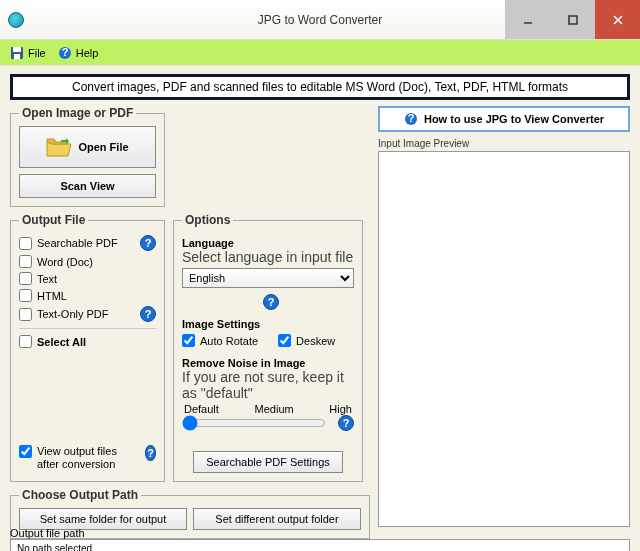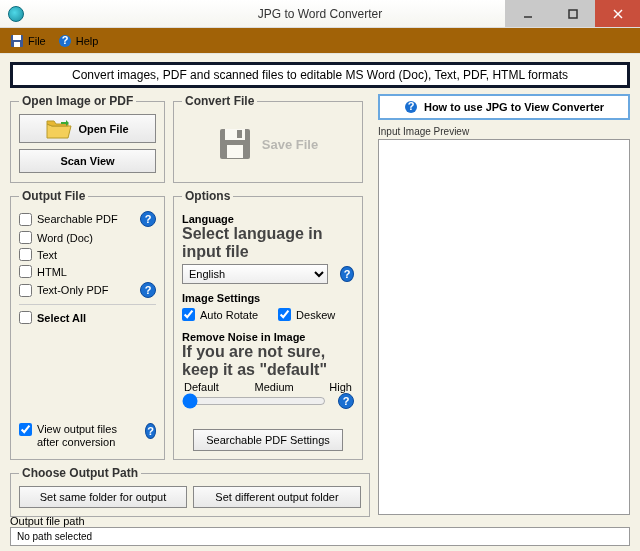--- a/index.html
+++ b/index.html
@@ -1,62 +1,62 @@
 <!DOCTYPE html>
 <html><head>
 <meta charset="utf-8">
 <style>
 * { box-sizing: border-box; margin: 0; padding: 0; font-family: "Segoe UI", Tahoma, sans-serif; font-size: 11px; }
 body { background: #fff; width: 640px; height: 551px; overflow: hidden; }
 
-.titlebar { height: 28px; background: linear-gradient(#fff, #f5f5f0); border-bottom: 1px solid #ddd; display: flex; align-items: center; position: relative; }
+.titlebar { height: 40px; background: linear-gradient(#fff, #f5f5f0); border-bottom: 1px solid #ddd; display: flex; align-items: center; position: relative; }
 .titlebar .app-icon { width: 16px; height: 16px; margin-left: 8px; border-radius: 50%; background: radial-gradient(circle at 40% 40%, #4fd8e8 0%, #1a8a9c 100%); border: 1px solid #0a6a7c; }
 .titlebar .title { position: absolute; left: 50%; transform: translateX(-50%); font-size: 12px; color: #333; }
 .win-controls { margin-left: auto; display: flex; height: 100%; }
 .win-btn { width: 45px; display: flex; align-items: center; justify-content: center; cursor: pointer; }
 .win-btn.min { background: #c9c9c9; }
 .win-btn.max { background: #c9c9c9; }
 .win-btn.close { background: #c94f3c; color: #fff; }
 .win-btn svg { width: 10px; height: 10px; }
 
-.menubar { height: 26px; background: #a16207; display: flex; align-items: center; gap: 12px; padding: 0 10px; border-bottom: 1px solid #e5e5dd; }
+.menubar { height: 26px; background: #bef264; display: flex; align-items: center; gap: 12px; padding: 0 10px; border-bottom: 1px solid #e5e5dd; }
 .menubar .menu-item { display: flex; align-items: center; gap: 4px; cursor: pointer; }
 .help-icon-svg { width: 14px; height: 14px; }
 
 .content { background: #f4f2e6; padding: 8px 10px 10px 10px; height: calc(551px - 28px - 26px); }
 
 .banner { border: 3px solid #0f172a; background: #fff; text-align: center; padding: 3px 0; font-size: 12px; margin-bottom: 6px; }
 
 .row { display: flex; gap: 8px; }
 .col { display: flex; flex-direction: column; gap: 6px; }
 
 fieldset { border: 1px solid #aaa; padding: 6px 8px 8px 8px; background: transparent; }
 legend { font-weight: bold; font-size: 12px; padding: 0 3px; color: #333; }
 
 .btn { border: 1px solid #888; background: linear-gradient(#fafafa,#e8e8e8); padding: 4px 6px; cursor: pointer; display: flex; align-items: center; justify-content: center; gap: 6px; font-size: 12px; }
-.btn.big { height: 29px; font-weight: bold; }
+.btn.big { height: 42px; font-weight: bold; }
 .btn.full { width: 100%; }
 
 .open-file-icon { width: 26px; height: 22px; }
 .save-icon { width: 34px; height: 34px; }
 
 .groupwrap { display: flex; flex-direction: column; gap: 6px; }
 
 .chk-row { display: flex; align-items: center; gap: 5px; padding: 2px 0; }
 .chk-row input[type=checkbox] { width: 13px; height: 13px; }
 .chk-row label { font-size: 11px; }
 .chk-row.bold label { font-weight: bold; }
 
 .help-btn { width: 16px; height: 16px; border-radius: 50%; background: #1a6fd1; color: #fff; font-weight: bold; font-size: 11px; display: inline-flex; align-items: center; justify-content: center; border: 1px solid #0a4a9c; cursor: pointer; margin-left: auto; }
 .help-btn.inline { margin-left: 6px; }
 
 .divider { height: 1px; background: #ccc; margin: 4px 0; }
 
 .sublabel { font-weight: bold; font-size: 11px; margin-top: 4px; }
-.hint { font-size: 16px; color: #444; font-weight: bold; }
+.hint { font-size: 14px; color: #444; }
 
 select { width: 100%; padding: 2px; border: 1px solid #888; background: linear-gradient(#fff,#eee); font-size: 11px; }
 
 .slider-labels { display: flex; justify-content: space-between; font-size: 10px; margin-top: 2px; padding: 0 2px; }
 .slider-wrap { display: flex; align-items: center; gap: 6px; }
 input[type=range] { flex: 1; }
 
 .preview-box { border: 1px solid #999; background: #fff; flex: 1; padding: 4px; }
 .preview-label { font-size: 10px; color: #333; }
 
@@ -134,32 +134,20 @@
                   <path d="M15 4 L20 4 L20 2 L23 5 L20 8 L20 6 L15 6 Z" fill="#3aaa35"></path>
                 </svg>
               <span>Open File</span>
             </button>
             <button class="btn full" style="font-weight:bold; padding:5px 0;">
               <span>Scan View</span>
             </button>
           </div>
         </fieldset>
 
-        <fieldset class="mid-col">
-          <legend>Convert File</legend>
-          <div style="display:flex; align-items:center; justify-content:center; gap:10px; height:60px; opacity:0.55;">
-            <svg class="save-icon" viewBox="0 0 34 34">
-                <rect x="2" y="2" width="30" height="30" fill="#333" rx="2"></rect>
-                <rect x="7" y="2" width="20" height="11" fill="#fff"></rect>
-                <rect x="19" y="3" width="5" height="8" fill="#333"></rect>
-                <rect x="9" y="18" width="16" height="13" fill="#fff"></rect>
-              </svg>
-            <span style="font-weight:bold; font-size:13px; color:#888;">Save File</span>
-          </div>
-        </fieldset>
       </div>
 
       <div class="row" style="flex:1;">
         <fieldset class="left-col" style="display:flex; flex-direction:column;">
           <legend>Output File</legend>
           <div class="chk-row">
             <input type="checkbox" style="">
             <label>Searchable PDF</label>
             <span class="help-btn">?</span>
           </div>
@@ -190,21 +178,21 @@
             <input type="checkbox" checked="" style="">
             <label style="line-height:1.2;">View output files after conversion</label>
             <span class="help-btn">?</span>
           </div>
         </fieldset>
 
         <fieldset class="mid-col">
           <legend>Options</legend>
           <div class="sublabel">Language</div>
           <div class="hint">Select language in input file</div>
-          <div class="flex-row" style="margin-top:3px;">
+          <div class="flex-row" style="margin-top:3px;flex-direction:column;">
             <select>
               <option>English</option>
             </select>
             <span class="help-btn inline">?</span>
           </div>
 
           <div class="sublabel" style="margin-top:8px;">Image Settings</div>
           <div class="flex-row" style="margin-top:2px;">
             <div class="chk-row">
               <input type="checkbox" checked="" style="">

